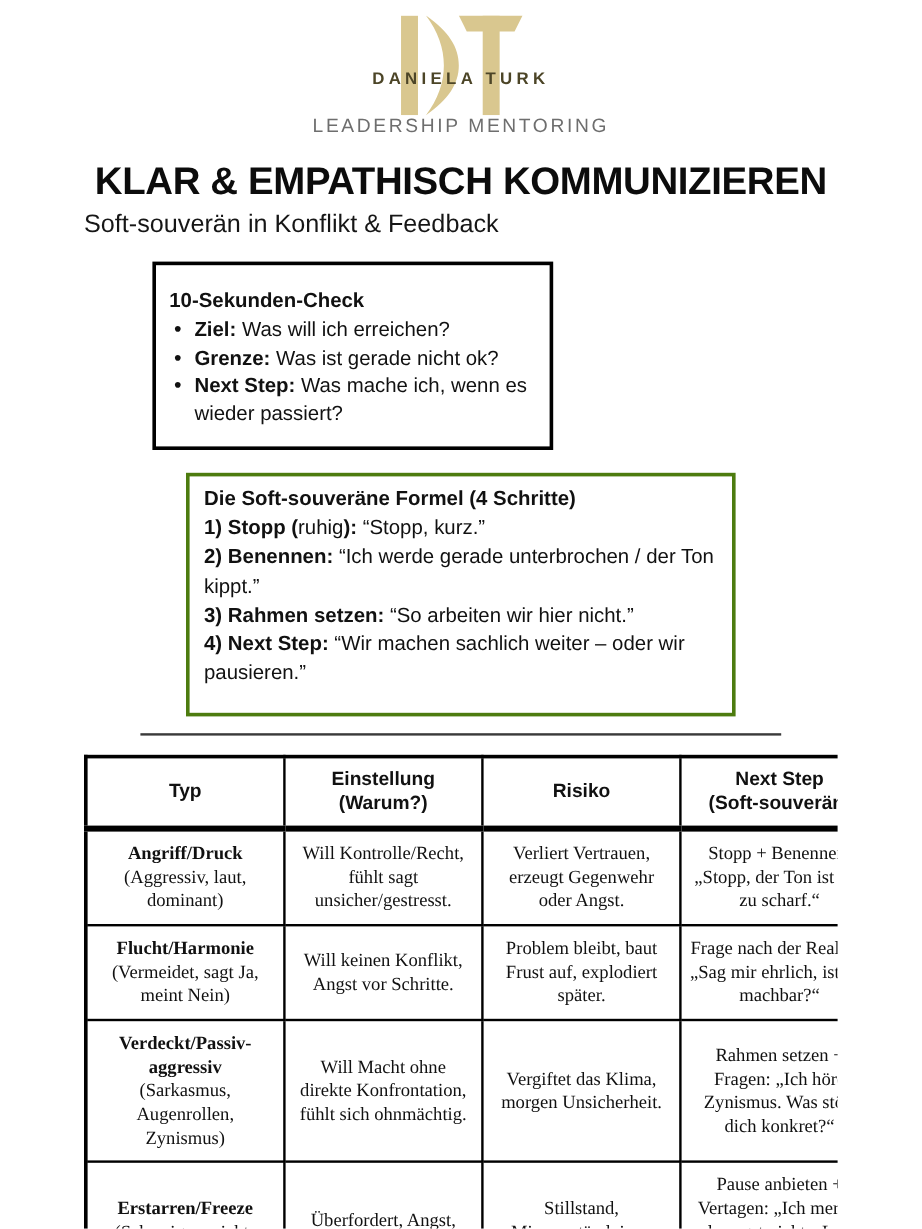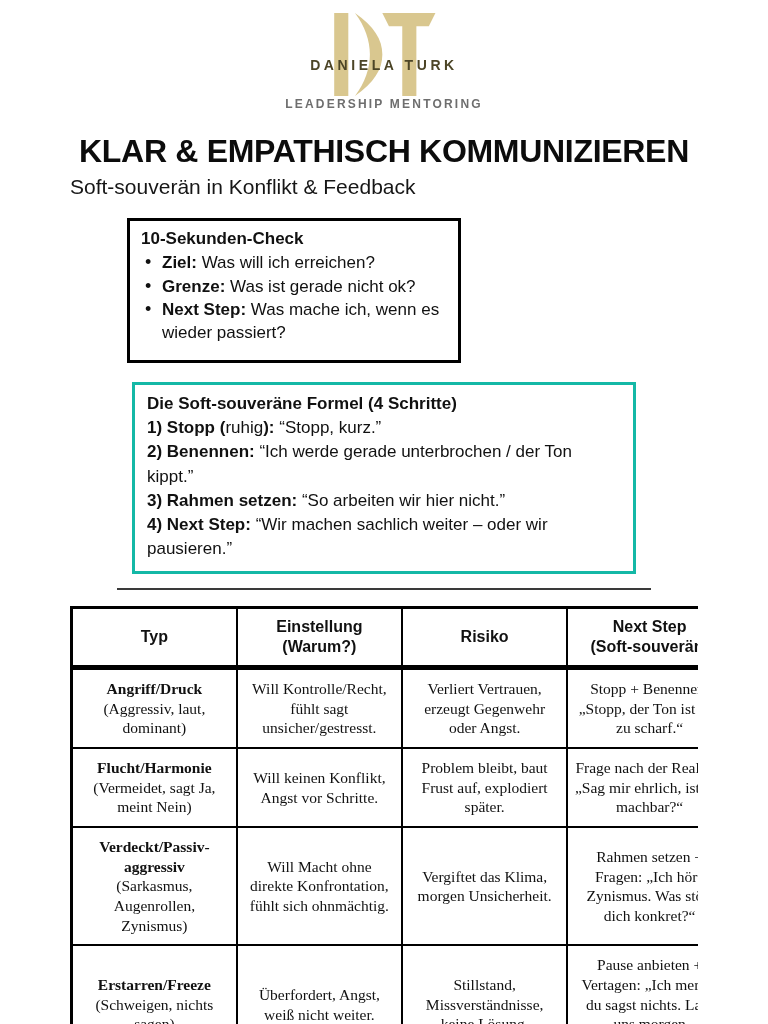--- a/index.html
+++ b/index.html
@@ -25,56 +25,56 @@
   }
   .brand-name {
     position: absolute; top: 57px; left: 50%;
     transform: translateX(-50%);
     font-size: 14px; font-weight: 700;
     letter-spacing: 3.6px; white-space: nowrap;
   }
   .brand-tagline {
     position: absolute; top: 97px; left: 50%;
     transform: translateX(-50%);
-    font-size: 12px; font-weight: 700;
+    font-size: 16px; font-weight: 400;
     letter-spacing: 2.2px; white-space: nowrap;
   }
 
   
   .title {
     margin: 8px 0 0; text-align: center;
     font-size: 32px; font-weight: 800; letter-spacing: -0.3px;
     color: #0c0c0c;
   }
   .subtitle {
     margin-top: 5px; text-align: left;
     font-size: 21px; font-weight: 400; color: #161616;
   }
 
   
   .check-box {
     box-sizing: border-box;
     margin: 19px 0 0 57px; width: 334px;
     border: 3px solid #000;
-    padding: 7px 11px 16px;
+    padding: 19px 11px 16px;
     font-size: 17px; line-height: 1.32;
   }
   .box-title { font-weight: 700; font-size: 17px; }
   .check-list { list-style: none; margin: 2px 0 0; padding: 0; }
   .check-list li { position: relative; padding-left: 21px; margin-top: 1px; }
   .check-list li::before {
     content: "•"; position: absolute; left: 4px; top: -1px; font-size: 18px;
   }
   .seg-b { font-weight: 700; }
 
   .formula-box {
     box-sizing: border-box;
-    margin: 19px 62px 0; 
-    border: 3px solid #14b8a6;
-    padding: 7px 12px 10px;
+    margin: 19px 85px 0; 
+    border: 3px solid #4d7c0f;
+    padding: 7px 12px 21px;
     font-size: 17px; line-height: 1.42;
   }
 
   .divider {
     border: none; border-top: 2px solid #3a3a3a;
     margin: 14px 47px 0;
   }
 
   
   table.matrix {

